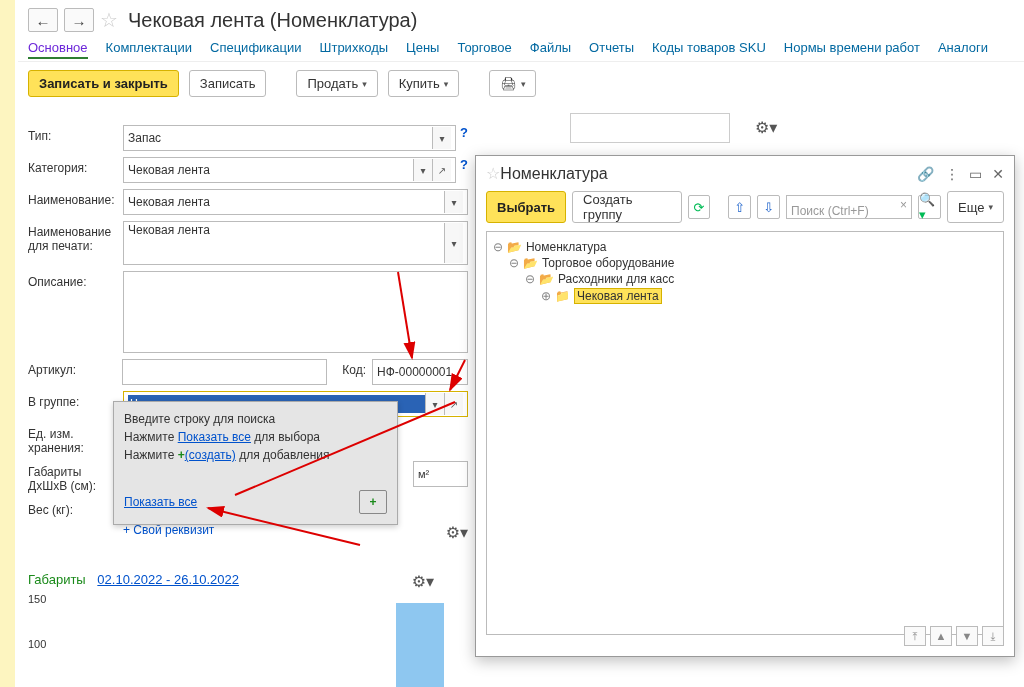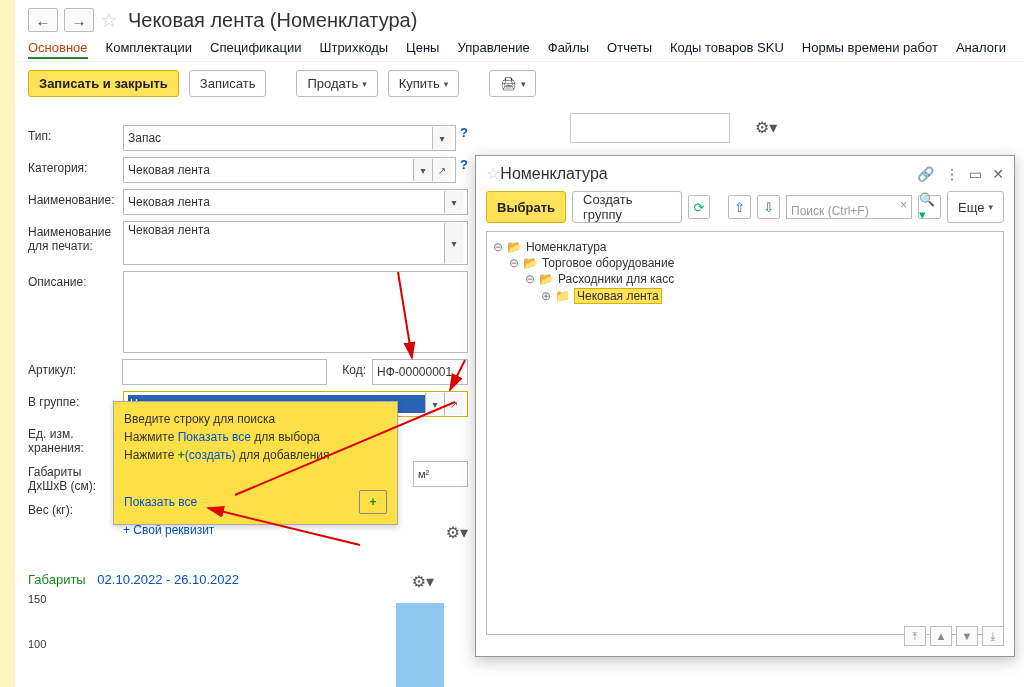--- a/index.html
+++ b/index.html
@@ -1,42 +1,42 @@
 <!DOCTYPE html>
 <html><head>
 <meta charset="utf-8">
 <style>
 html,body{margin:0;padding:0;font-family:Arial,Helvetica,sans-serif;font-size:13px;color:#333;background:#fff}
-a{color:#0052cc;cursor:pointer}
+a{color:#0052cc;text-decoration:underline;cursor:pointer}
 .page{position:relative;width:1024px;height:687px;background:#fff;overflow:hidden}
 .side-strip{position:absolute;left:0;top:0;width:15px;height:100%;background:#fdf5c0}
 .main{position:absolute;left:18px;top:0;right:0;padding:8px 0 0 0}
 .titlebar{display:flex;align-items:center;gap:6px;padding:0 10px}
 .navbtn{width:28px;height:22px;border:1px solid #bbb;background:#fafafa;border-radius:2px;display:flex;align-items:center;justify-content:center;font-size:15px;color:#444}
 .star{color:#ccc;font-size:20px}
 .title{font-size:20px;color:#333;margin-left:4px}
 .tabs{display:flex;gap:18px;padding:8px 10px 2px;border-bottom:1px solid #eee;margin-bottom:8px}
-.tab{font-size:13px;color:#0f172a;cursor:pointer}
-.tab.active{color:#c2410c;text-decoration:none;border-bottom:2px solid #2e7d32;padding-bottom:2px}
+.tab{font-size:13px;color:#0369a1;cursor:pointer}
+.tab.active{color:#6d28d9;text-decoration:none;border-bottom:2px solid #2e7d32;padding-bottom:2px}
 .toolbar{display:flex;align-items:center;gap:10px;padding:0 10px 12px;border-bottom:0}
 .btn{border:1px solid #bbb;background:#fff;border-radius:3px;padding:5px 10px;font-size:13px;cursor:pointer;display:flex;align-items:center;gap:4px}
 .btn.yellow{background:#ffe259;border-color:#d6b200;font-weight:bold;color:#222}
 .btn .caret{font-size:9px;color:#555}
 .form{padding:16px 10px;width:440px}
 .row{display:flex;align-items:flex-start;margin-bottom:6px}
 .lbl{width:95px;font-size:12px;color:#333;padding-top:4px}
 .input{flex:1;border:1px solid #bbb;height:22px;padding:1px 4px;font-size:12px;background:#fff;display:flex;align-items:center;position:relative}
 .input .val{flex:1;overflow:hidden}
 .input .after{display:flex}
 .ibtn{width:18px;height:22px;border-left:1px solid #bbb;display:flex;align-items:center;justify-content:center;font-size:10px;color:#555;background:#f7f7f7;cursor:pointer}
 .textarea{height:80px;border:1px solid #bbb;flex:1}
 .help{color:#0052cc;margin-left:4px;font-weight:bold}
 .selected-input{border:1px solid #d6b200;background:#fff}
 .selected-input .val{background:#2a63b5;color:#fff;padding:2px 2px}
-.dropdown{position:absolute;left:113px;top:401px;width:263px;border:1px solid #aaa;background:#fde047;box-shadow:0 2px 6px rgba(0,0,0,.2);padding:10px;font-size:12px;z-index:5}
+.dropdown{position:absolute;left:113px;top:401px;width:263px;border:1px solid #aaa;background:#e5e5e5;box-shadow:0 2px 6px rgba(0,0,0,.2);padding:10px;font-size:12px;z-index:5}
 .dropdown .tips div{margin-bottom:4px}
 .dropdown .bottom{display:flex;justify-content:space-between;align-items:center;margin-top:20px;padding-top:8px}
 .addbtn{width:26px;height:22px;border:1px solid #888;border-radius:2px;display:flex;align-items:center;justify-content:center;color:#1a8a1a;font-weight:bold}
 .gear{color:#555;font-size:16px}
 .sales{padding:8px 10px}
 .sales .h{color:#1a8a1a;font-size:13px}
 .sales .date{color:#0052cc;margin-left:8px}
 .chart{position:relative;width:420px;height:130px;margin-top:6px}
 .chart .ytick{position:absolute;left:0;font-size:11px;color:#333}
 .chart .bar{position:absolute;background:#8ec7f0}
@@ -76,21 +76,21 @@
       <span class="star">☆</span>
       <span class="title">Чековая лента (Номенклатура)</span>
     </div>
 
     <div class="tabs">
       <span class="tab active">Основное</span>
       <span class="tab">Комплектации</span>
       <span class="tab">Спецификации</span>
       <span class="tab">Штрихкоды</span>
       <span class="tab">Цены</span>
-      <span class="tab">Управление</span>
+      <span class="tab">Торговое</span>
       <span class="tab">Файлы</span>
       <span class="tab">Отчеты</span>
       <span class="tab">Коды товаров SKU</span>
       <span class="tab">Нормы времени работ</span>
       <span class="tab">Аналоги</span>
     </div>
 
     <div class="toolbar">
       <div class="btn yellow">Записать и закрыть</div>
       <div class="btn">Записать</div>

